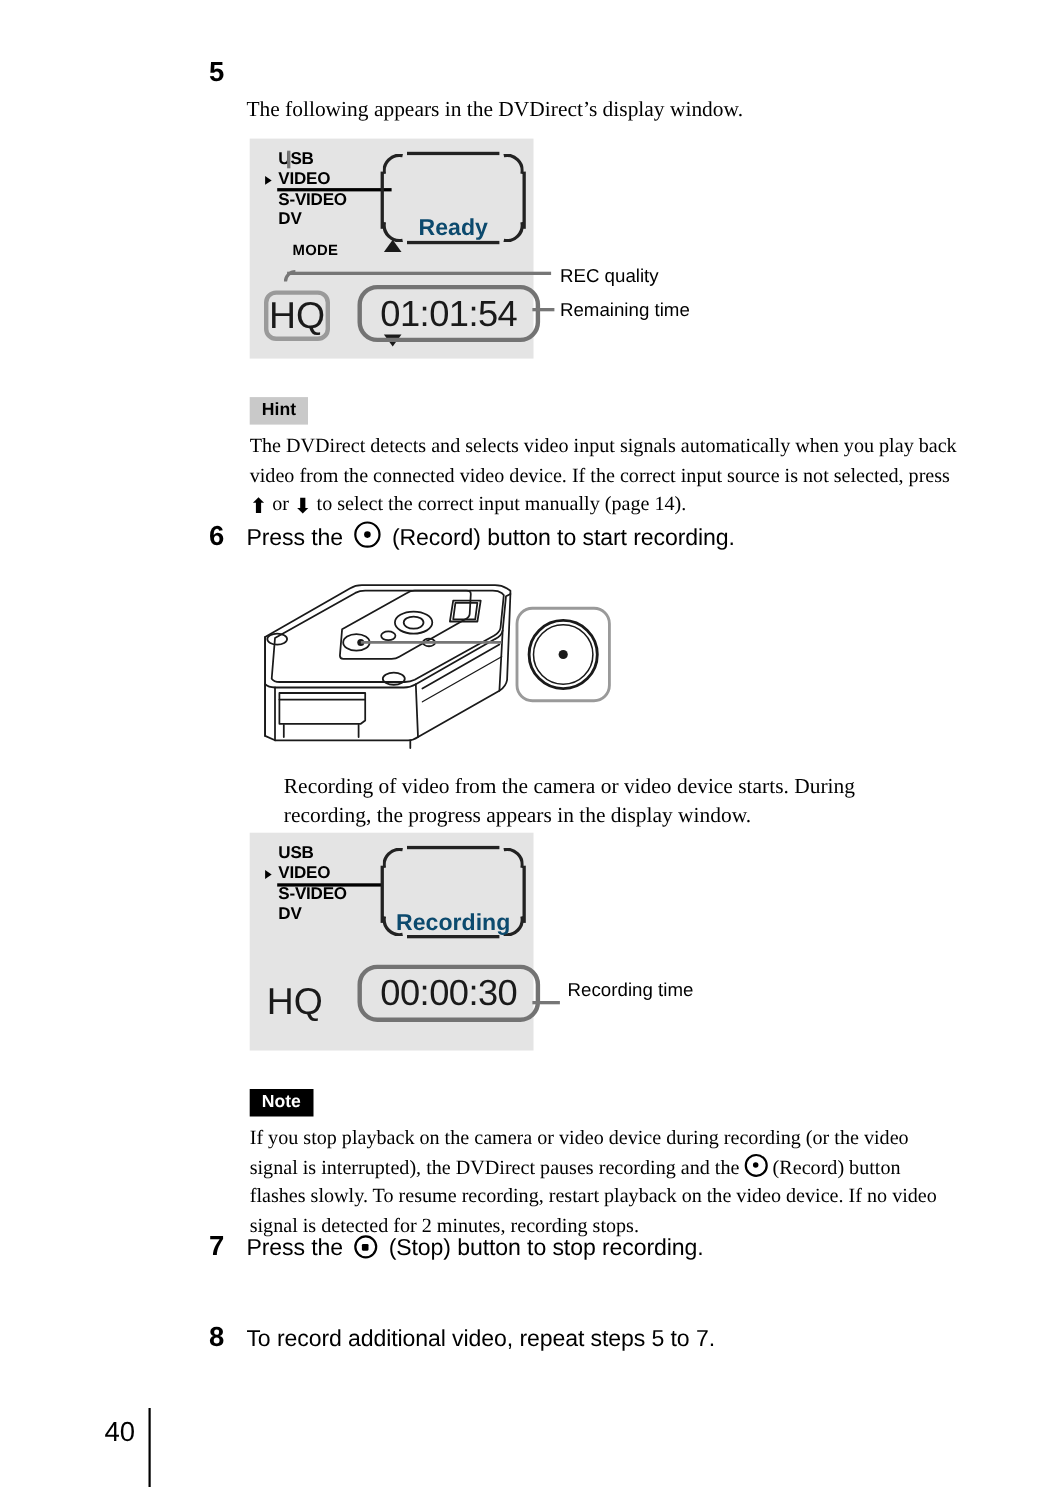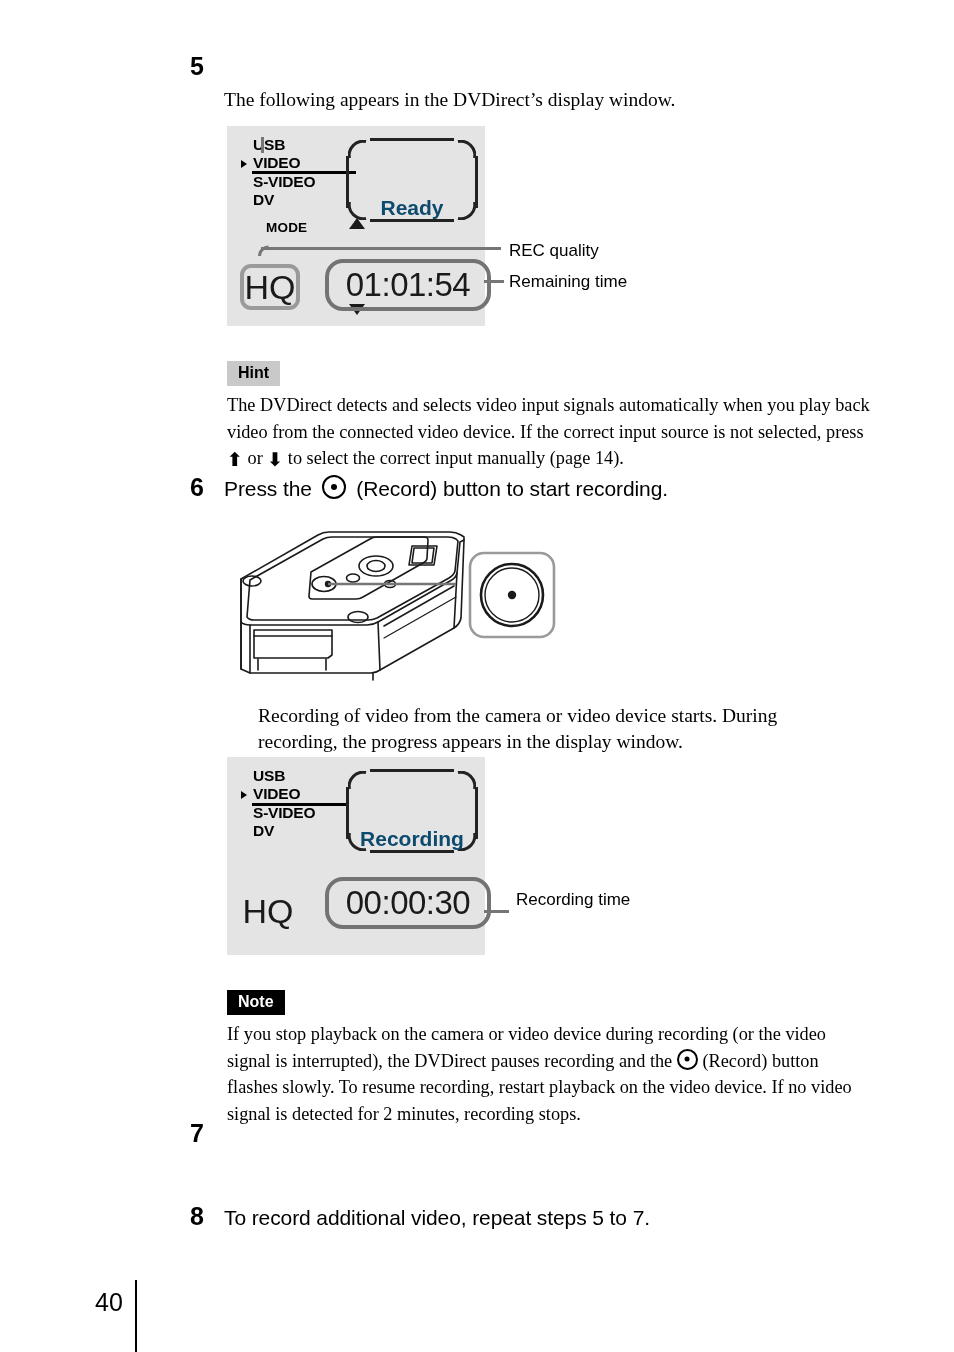--- a/index.html
+++ b/index.html
@@ -425,20 +425,25 @@
 <div class="badge badge-note" style="left:227px; top:990px;">Note</div>
 <div class="callout-text" style="left:227px; top:1021px; width:645px;">
   <span>If you stop playback on the camera or video device during recording (or the video signal is interrupted), the DVDirect pauses recording and the</span>
   <span class="inline-icon icon-record-sm"></span>
   <span>(Record) button flashes slowly. To resume recording, restart playback on the video device. If no video signal is detected for 2 minutes, recording stops.</span>
 </div>
 
 <div class="step" style="top:1120px;">
   <div class="step-head">
     <span class="step-num">7</span>
+    <span class="step-title">
+      <span>Press the</span>
+      <span class="inline-icon icon-stop"></span>
+      <span>(Stop) button to stop recording.</span>
+    </span>
   </div>
 </div>
 
 <div class="step" style="top:1203px;">
   <div class="step-head">
     <span class="step-num">8</span>
     <span class="step-title">To record additional video, repeat steps 5 to 7.</span>
   </div>
 </div>
 

